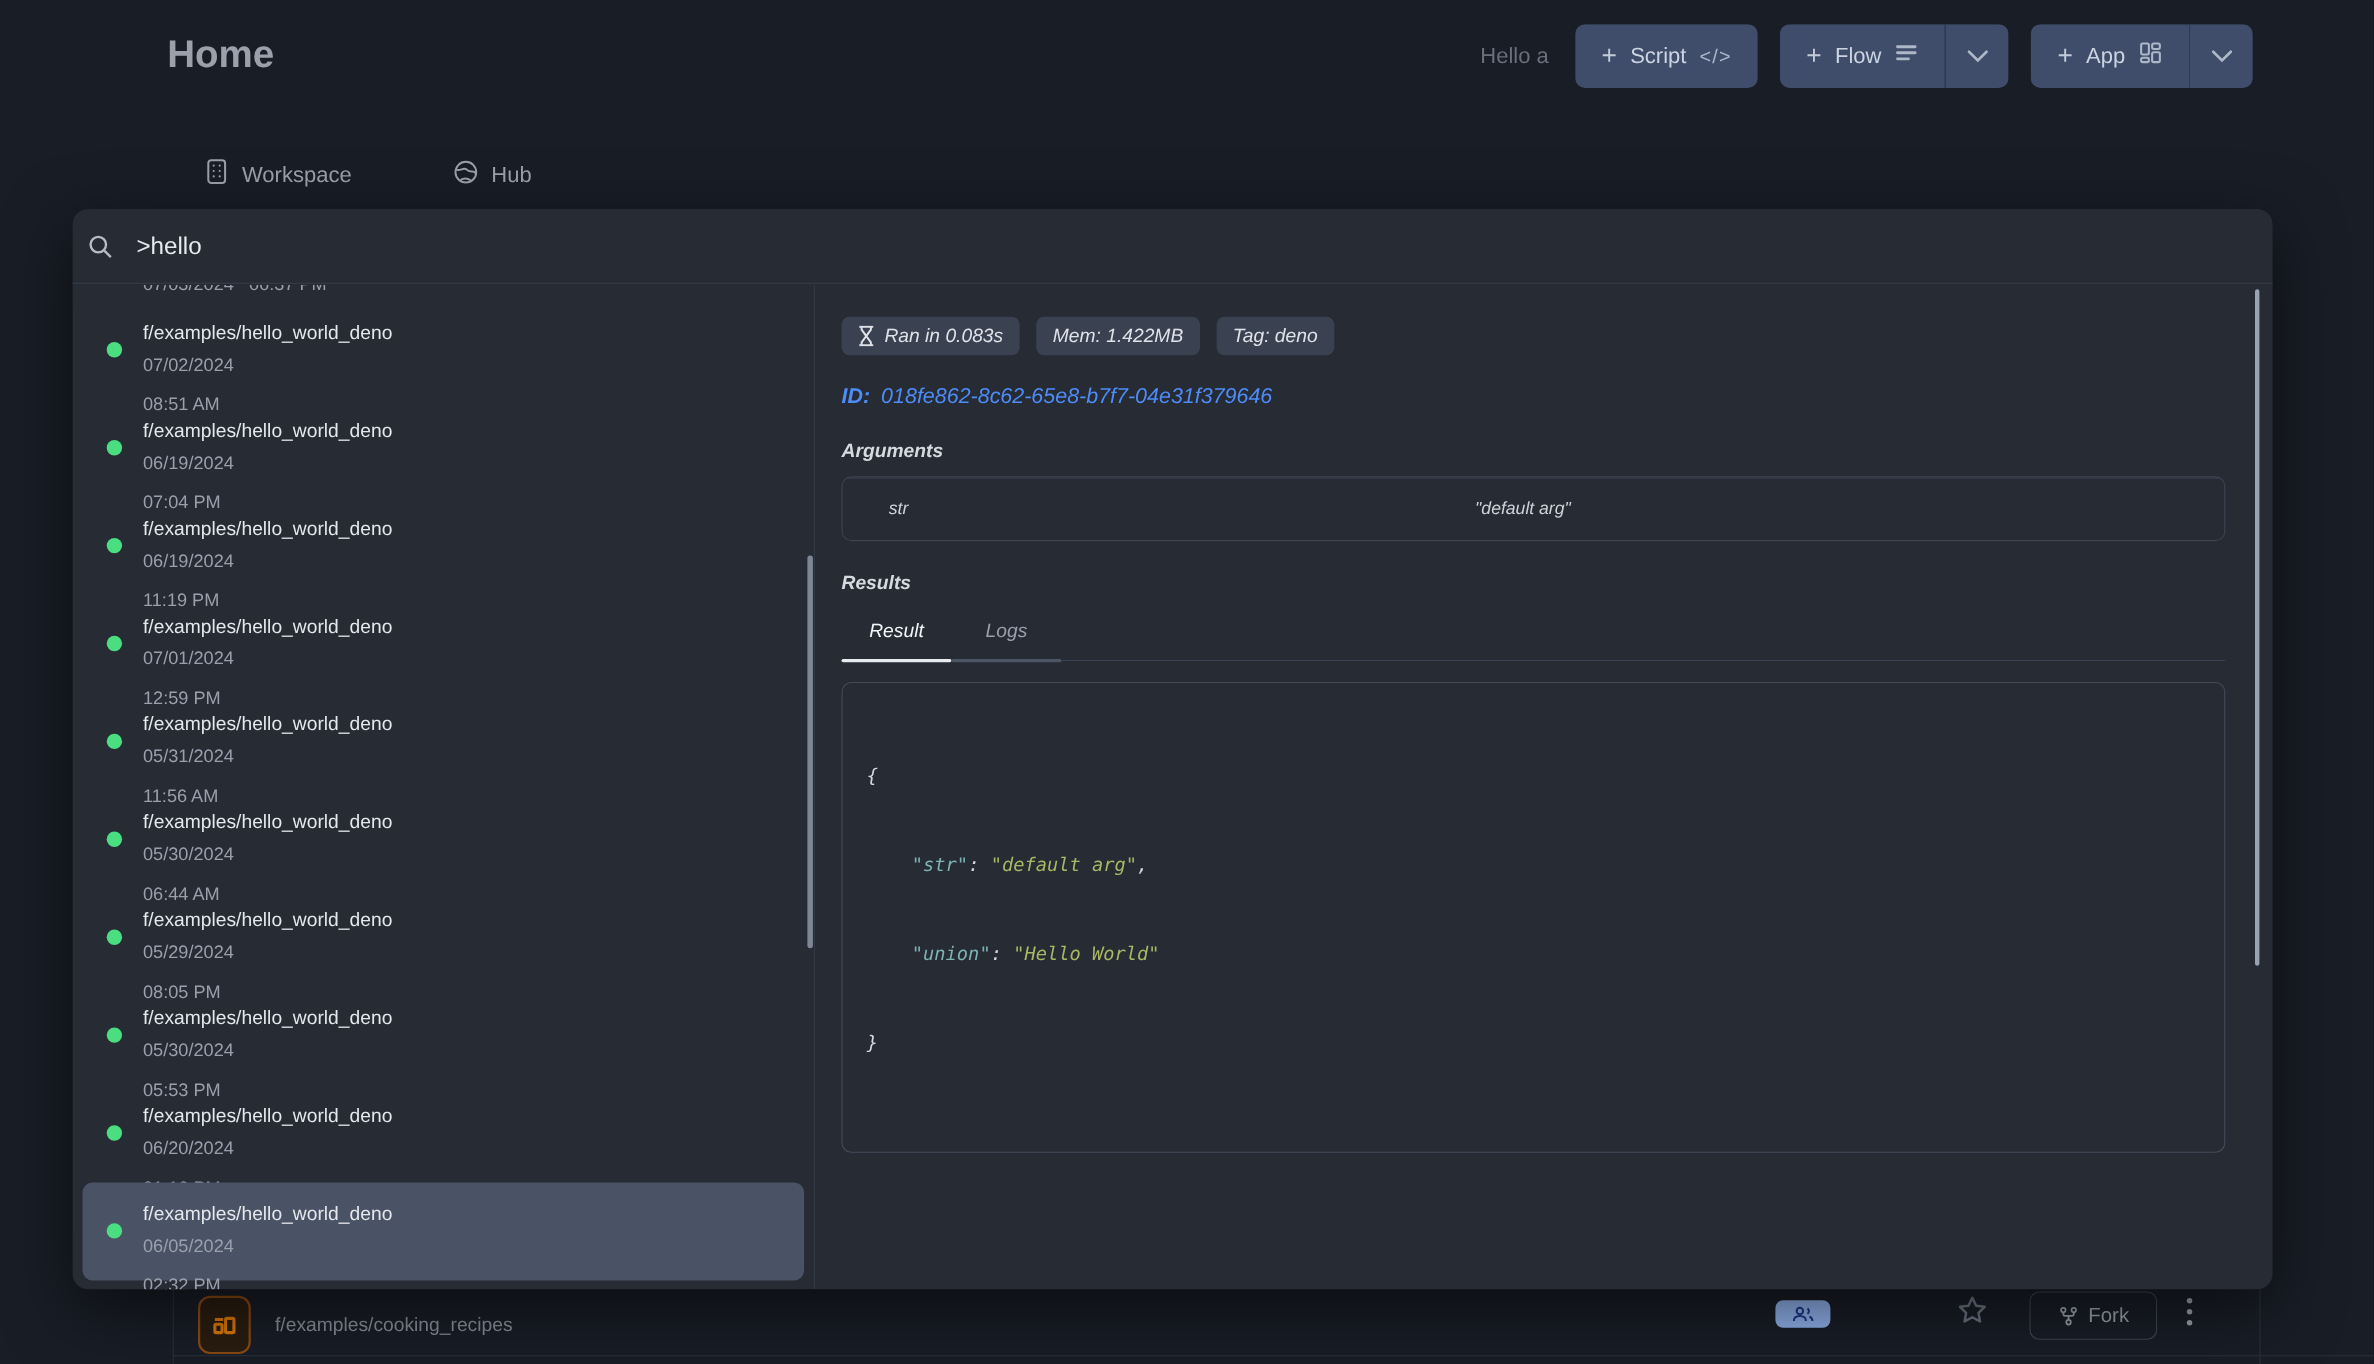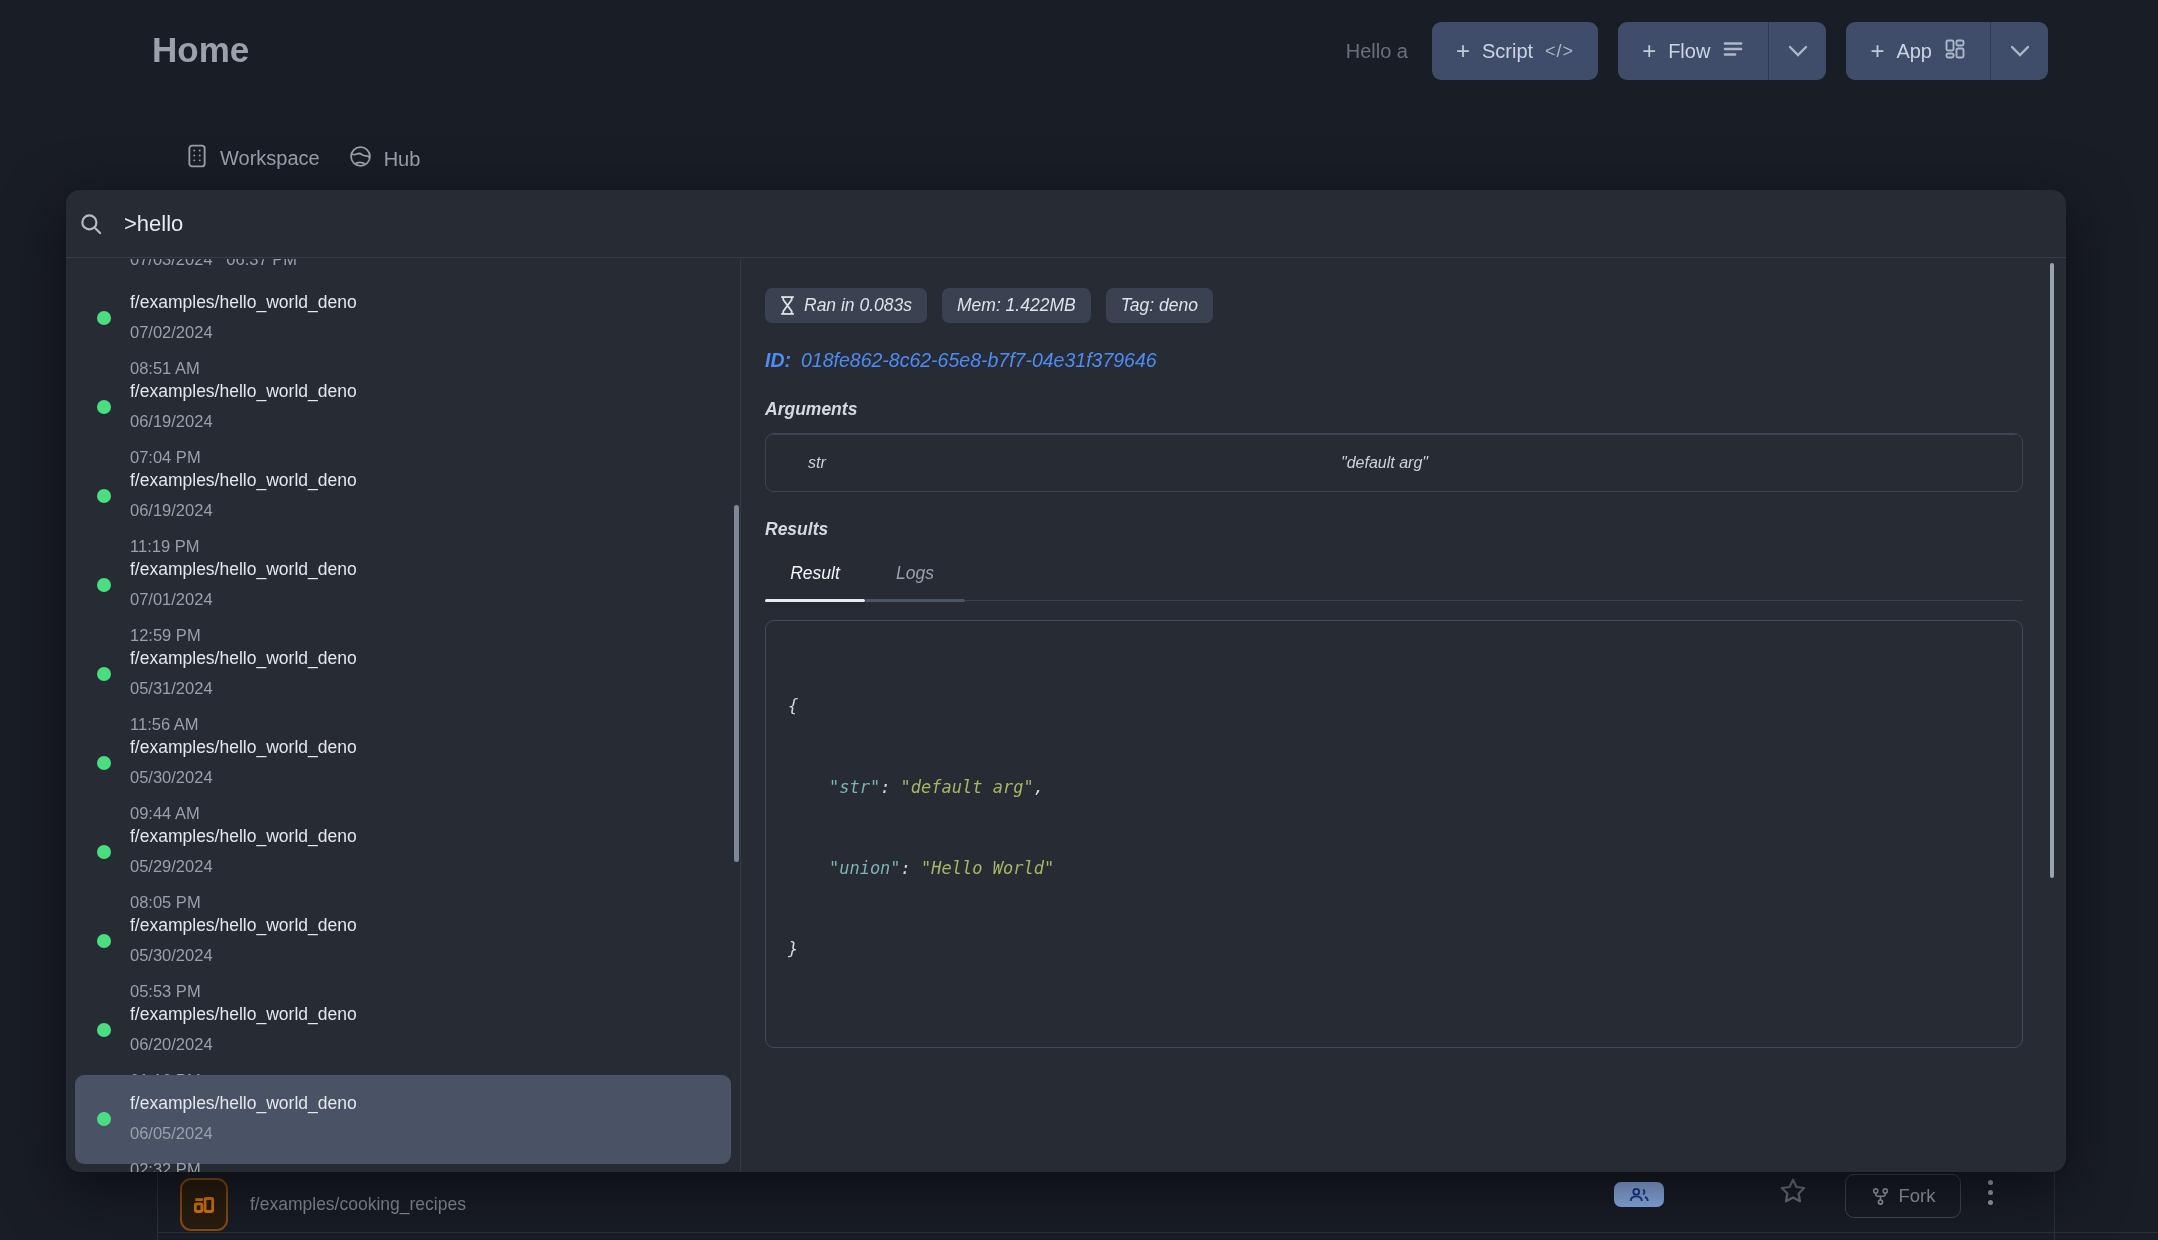--- a/index.html
+++ b/index.html
@@ -4,21 +4,21 @@
 <style>
   * { margin:0; padding:0; box-sizing:border-box; }
   html,body { background:#10131a; }
   #screen {
     position:relative; width:2158px; height:1240px; overflow:hidden;
     background:#191d26; font-family:"Liberation Sans", sans-serif;
     color:#d5d9df;
   }
   
   .page-title { position:absolute; left:152px; top:30px; font-size:35px; font-weight:700; color:#9aa1ab; }
-  .ws-tabs { position:absolute; left:186px; top:144px; display:flex; gap:29px; align-items:flex-end; color:#9aa1ab; font-size:20px; }
+  .ws-tabs { position:absolute; left:186px; top:144px; display:flex; gap:92px; align-items:center; color:#9aa1ab; font-size:20px; }
   .ws-tab { display:flex; align-items:center; gap:12px; cursor:pointer; }
   .ws-tab svg { stroke:#9aa1ab; }
   .create-row { position:absolute; top:22px; right:110px; display:flex; align-items:center; gap:20px; }
   .create-label { color:#69707c; font-size:20px; margin-right:4px; }
   .btn-group { display:flex; height:58px; border-radius:9px; overflow:hidden; }
   .cbtn {
     display:flex; align-items:center; gap:12px; background:#3f4d6a; color:#ccd4e2;
     font-size:20px; padding:0 24px; height:58px; cursor:pointer; border:none;
   }
   .cbtn .plus { font-size:24px; font-weight:400; color:#c3cbdb; line-height:1; }
@@ -291,21 +291,21 @@
           <div class="when">
               <span>05/31/2024</span>
               <span>11:56 AM</span>
             </div>
         </div>
         <div class="run-item">
           <span class="dot"></span>
           <div class="path">f/examples/hello_world_deno</div>
           <div class="when">
               <span>05/30/2024</span>
-              <span>09:44 AM</span>
+              <span>06:44 AM</span>
             </div>
         </div>
         <div class="run-item">
           <span class="dot"></span>
           <div class="path">f/examples/hello_world_deno</div>
           <div class="when">
               <span>05/29/2024</span>
               <span>08:05 PM</span>
             </div>
         </div>

